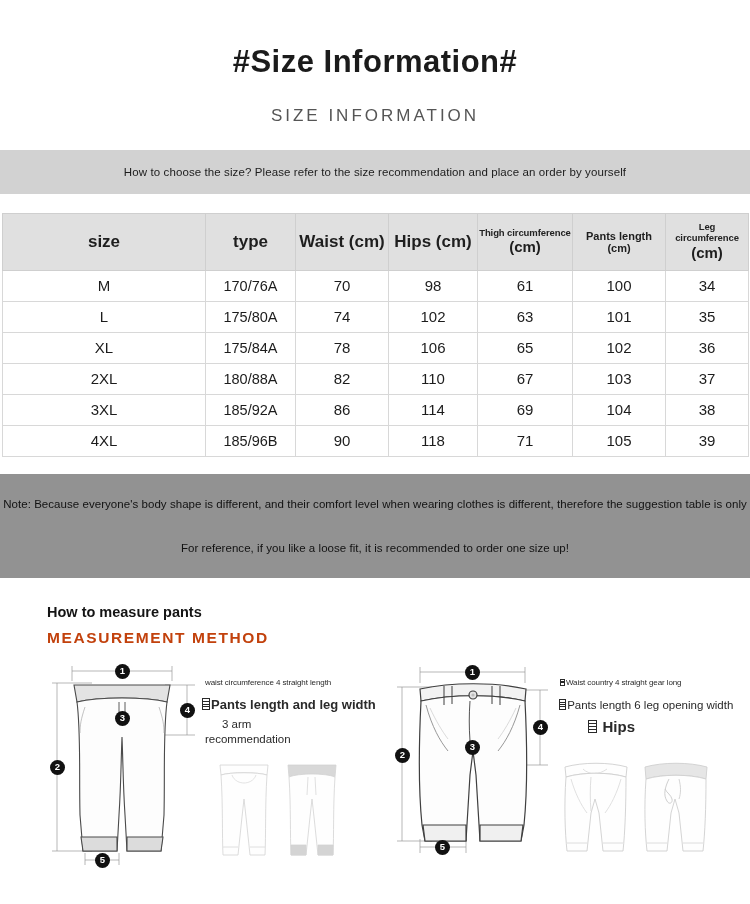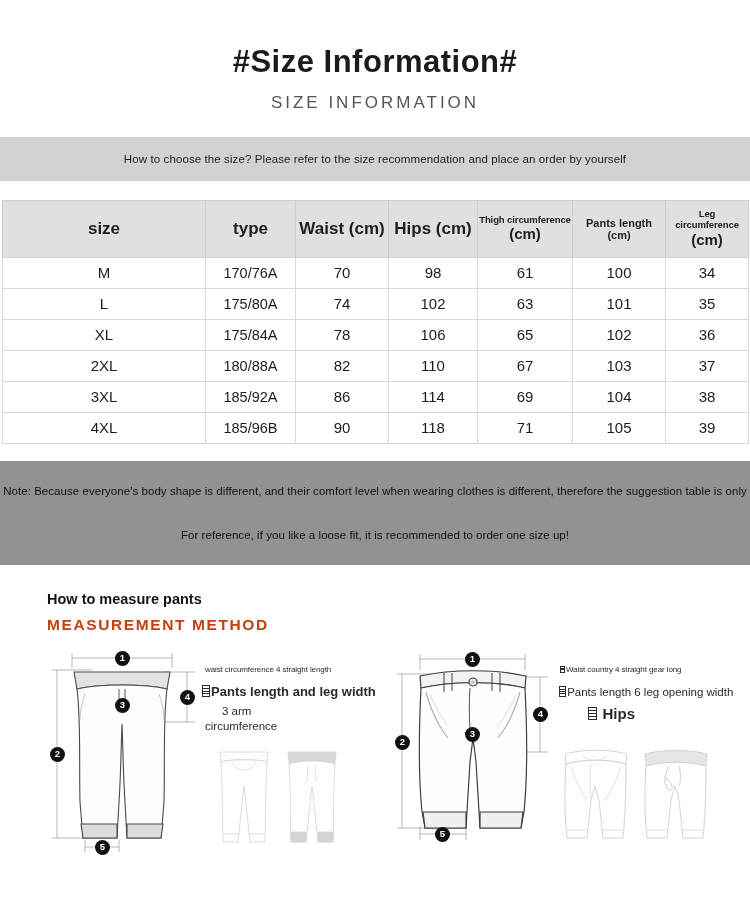--- a/index.html
+++ b/index.html
@@ -12,21 +12,21 @@
   }
   .page { position: relative; width: 750px; height: 904px; background:#fff; }
 
   
   .title-block { padding-top: 44px; text-align: center; }
   .main-title {
     font-size: 31px; font-weight: bold; letter-spacing: .5px;
     color: #1b1b1b; line-height: 1.15;
   }
   .sub-title {
-    margin-top: 13px; font-size: 17px; letter-spacing: 3px;
+    margin-top: 26px; font-size: 17px; letter-spacing: 3px;
     color: #555; font-weight: 400;
   }
 
   
   .intro-band {
     margin-top: 24px; height: 44px; background: #d2d2d2;
     display: flex; align-items: center; justify-content: center;
   }
   .intro-text { font-size: 11.5px; color: #1c1c1c; letter-spacing: .1px; }
 
@@ -262,21 +262,21 @@
         <div class="badge" style="left:68px; top:9px;">1</div>
         <div class="badge" style="left:3px; top:105px;">2</div>
         <div class="badge" style="left:68px; top:56px;">3</div>
         <div class="badge" style="left:133px; top:48px;">4</div>
         <div class="badge" style="left:48px; top:198px;">5</div>
       </div>
 
       <div class="lbl lbl-sm" style="left:158px; top:23px;">waist circumference 4 straight length</div>
       <div class="lbl lbl-lg" style="left:155px; top:42px;"><span class="tofu"></span><span>Pants length and leg width</span></div>
       <div class="lbl lbl-md" style="left:175px; top:63px;">3 arm</div>
-      <div class="lbl lbl-md" style="left:158px; top:78px;">circumference</div>
+      <div class="lbl lbl-md" style="left:158px; top:78px;">recommendation</div>
 
       <div class="dgm" style="left:163px; top:100px; width:145px; height:120px;">
         <svg width="145" height="120" viewBox="0 0 145 120">
           <g stroke="#d3d3d3" stroke-width="0.8" fill="#fefefe">
 
             <path d="M10,10 L58,10 L57,20 C48,17 20,17 11,20 Z"></path>
             <path d="M11,20 C13,50 12,80 13,100 L28,100 L32,62 L34,44 L36,62 L40,100 L55,100
                      C56,80 55,50 57,20 C48,17 20,17 11,20 Z"></path>
             <path d="M13,92 L28,92 M40,92 L55,92" stroke="#d8d8d8"></path>
             <path d="M22,20 C24,26 30,28 34,28 C38,28 44,26 46,20" stroke="#dcdcdc" fill="none"></path>

